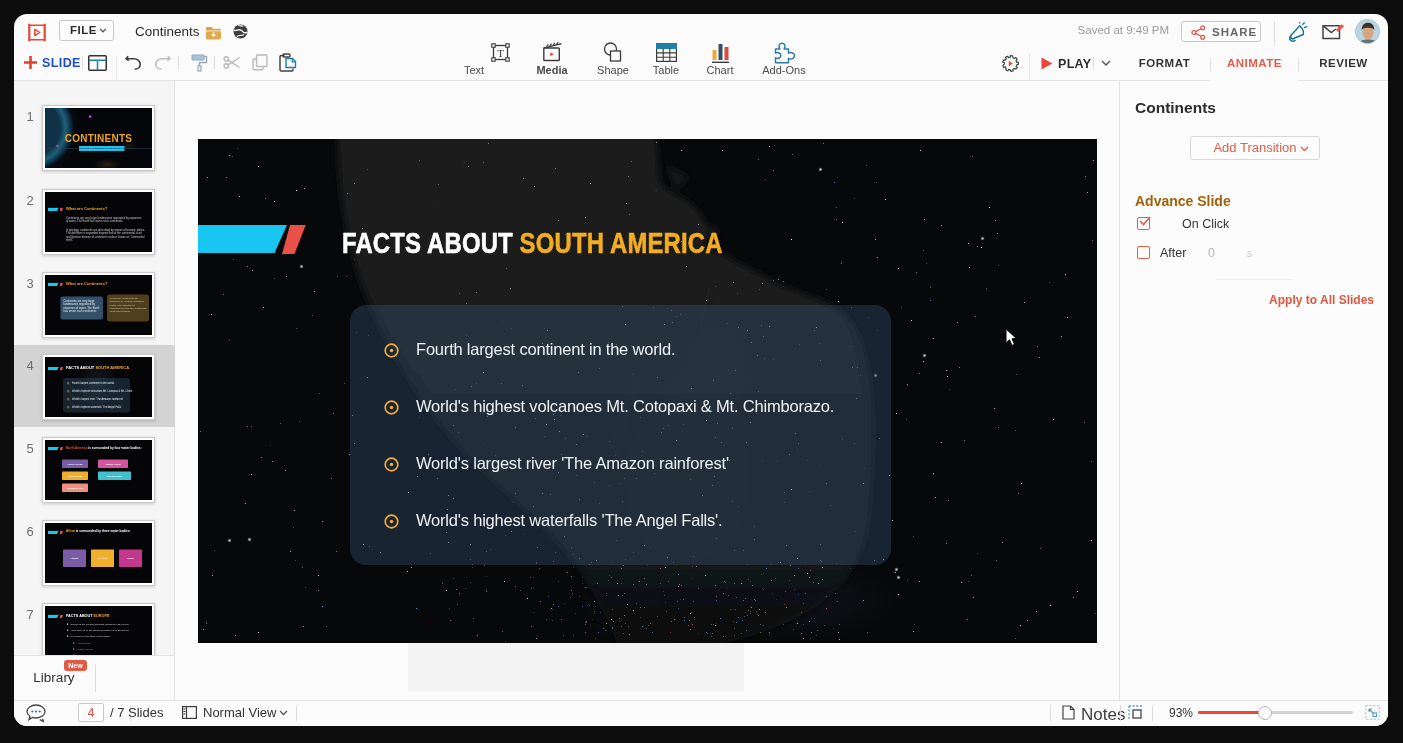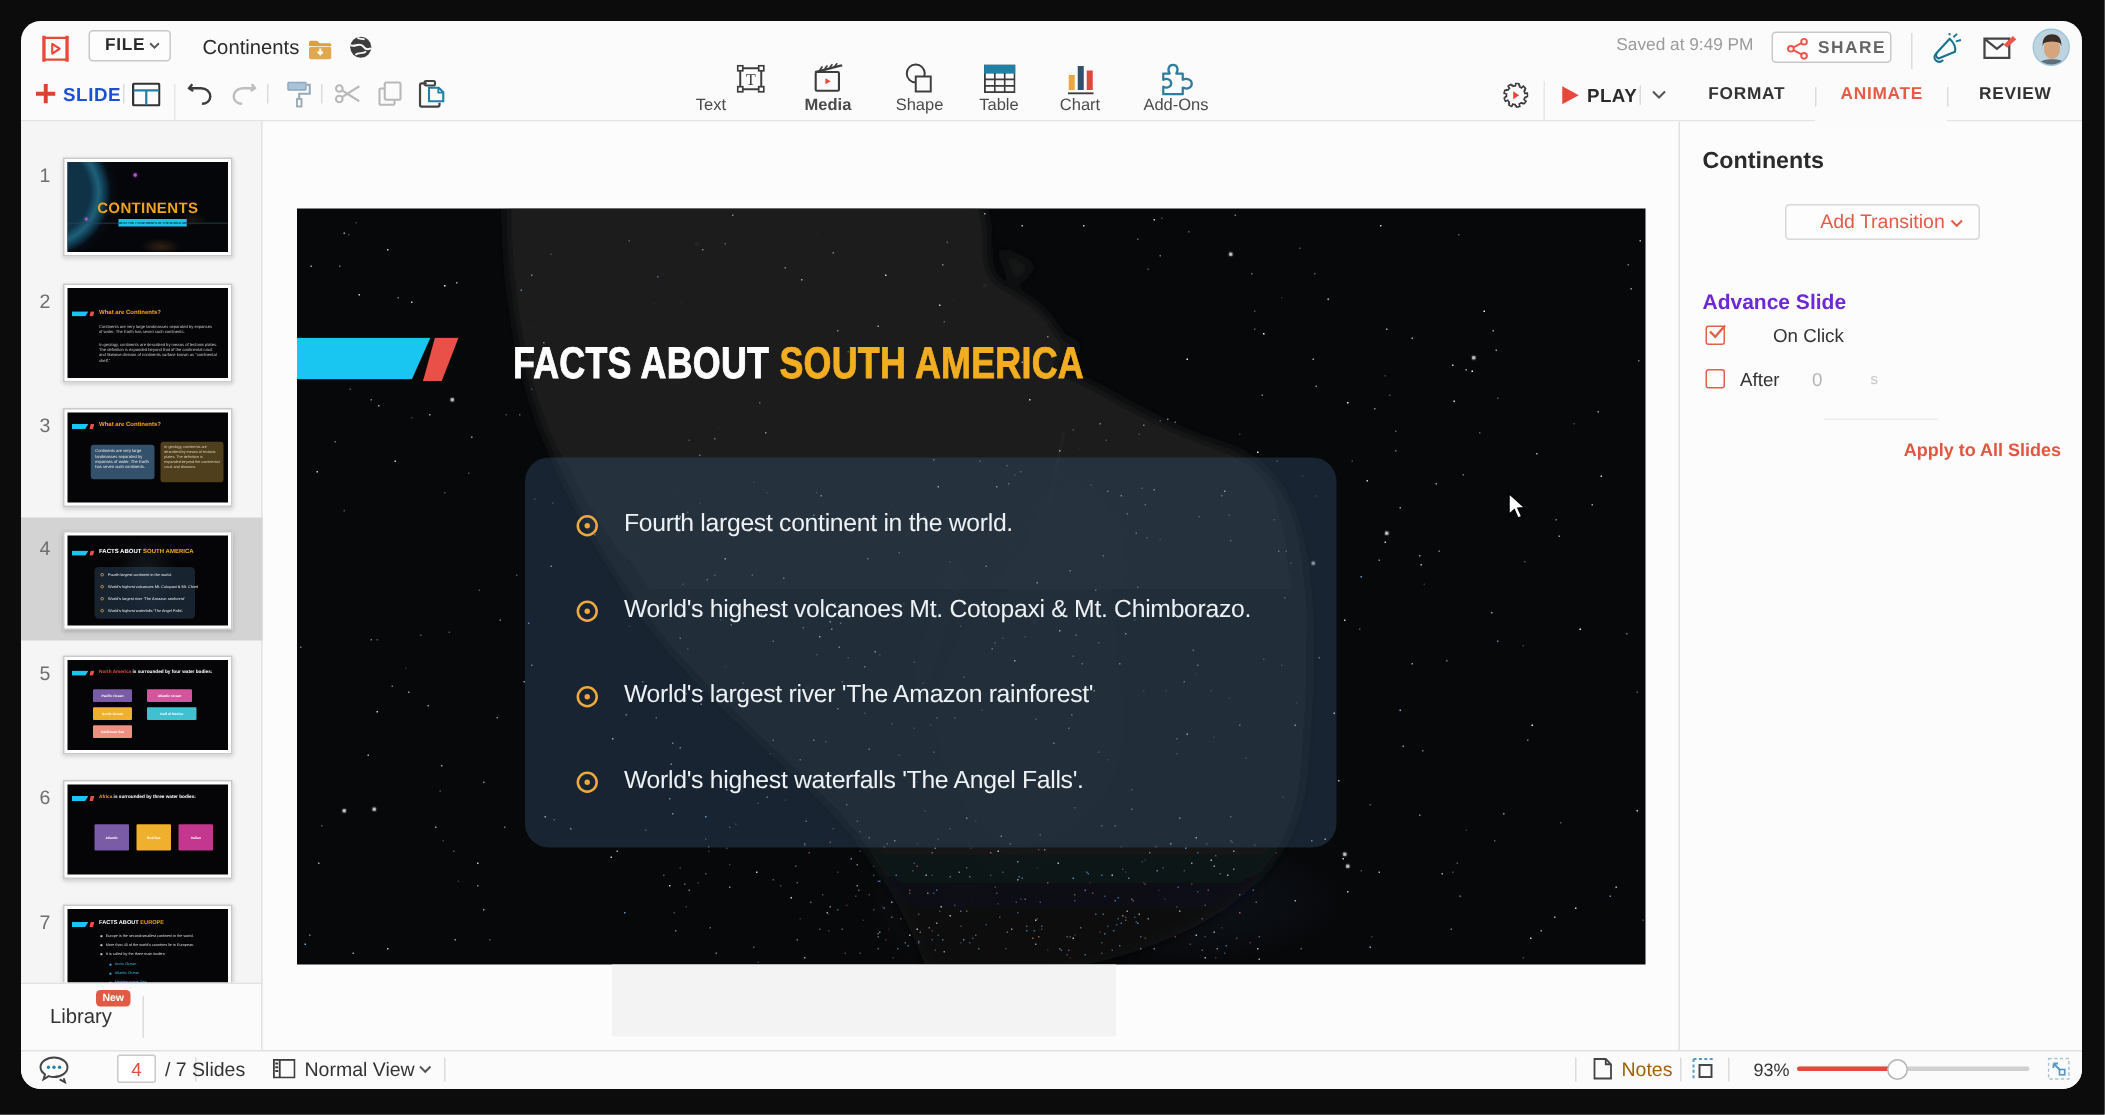--- a/index.html
+++ b/index.html
@@ -406,21 +406,21 @@
 
   <div class="abs" style="left:394px;top:629px;width:336px;height:48px;background:#f3f3f3;"></div>
 
   <div class="abs" id="rpanel" style="left:1105px;top:67px;width:269px;height:619px;background:#fcfcfc;border-left:1px solid #e2e2e2;"></div>
   <div class="abs" style="left:1121px;top:85px;font-size:15.5px;font-weight:bold;color:#2b2b2b;">Continents</div>
   <div class="abs" style="left:1176px;top:122px;width:130px;height:24px;border:1px solid #d8d8d8;border-radius:3px;background:#fdfdfd;text-align:center;font-size:13px;color:#e55b47;line-height:22px;">Add Transition
     <svg class="abs" style="right:10px;top:9px;" width="9" height="6" viewBox="0 0 9 6" fill="none" stroke="#e55b47" stroke-width="1.3">
         <path d="M1 1 L4.5 4.5 L8 1"></path>
       </svg>
   </div>
-  <div class="abs" style="left:1121px;top:179px;font-size:14px;font-weight:bold;color:#6d28d9;">Advance Slide</div>
+  <div class="abs" style="left:1121px;top:179px;font-size:14px;font-weight:bold;color:#a16207;">Advance Slide</div>
   <div class="abs" style="left:1123px;top:203px;width:13px;height:13px;border:1.5px solid #e0604b;border-radius:2px;">
     <svg class="abs" style="left:1px;top:-3px;" width="12" height="12" viewBox="0 0 12 12" fill="none" stroke="#e0604b" stroke-width="1.6">
         <path d="M1 6 L4.5 9.5 L11 2"></path>
       </svg>
   </div>
   <div class="abs" style="left:1168px;top:203px;font-size:12.5px;color:#333;">On Click</div>
   <div class="abs" style="left:1123px;top:232px;width:13px;height:13px;border:1.5px solid #e0604b;border-radius:2px;"></div>
   <div class="abs" style="left:1146px;top:232px;font-size:12.5px;color:#333;">After</div>
   <div class="abs" style="left:1194px;top:232px;font-size:12.5px;color:#b5b5b5;">0</div>
   <div class="abs" style="left:1233px;top:234px;font-size:10px;color:#c5c5c5;">s</div>
@@ -452,21 +452,21 @@
       <path d="M1 1 L4.5 4.5 L8 1"></path>
     </svg>
   <div class="vline" style="left:282px;top:691px;height:16px;"></div>
   <div class="vline" style="left:1036px;top:691px;height:16px;"></div>
   <div class="abs" style="left:1048px;top:691px;">
     <svg width="13" height="15" viewBox="0 0 13 15" fill="none" stroke="#444" stroke-width="1.2">
       <path d="M1 1 H8.5 L12 4.5 V14 H1 Z"></path>
         <path d="M8.5 1 V4.5 H12"></path>
     </svg>
   </div>
-  <div class="abs" style="left:1067px;top:691px;font-size:13px;color:#a16207;">Notes</div>
+  <div class="abs" style="left:1067px;top:691px;font-size:17px;color:#404040;">Notes</div>
   <div class="vline" style="left:1106px;top:691px;height:16px;"></div>
   <div class="abs" style="left:1114px;top:691px;">
     <svg width="16" height="16" viewBox="0 0 16 16" fill="none">
       <path d="M1 1 H15 M1 1 V15" stroke="#5599c8" stroke-width="1.3" stroke-dasharray="2 1.6"></path>
       <rect x="5" y="5" width="8" height="8" stroke="#444" stroke-width="1.3"></rect>
     </svg>
   </div>
   <div class="vline" style="left:1138px;top:691px;height:16px;"></div>
   <div class="abs" style="left:1155px;top:692px;font-size:12px;color:#333;">93%</div>
   <div class="abs" style="left:1184px;top:697px;width:155px;height:3px;background:#d0d0d0;border-radius:2px;"></div>

